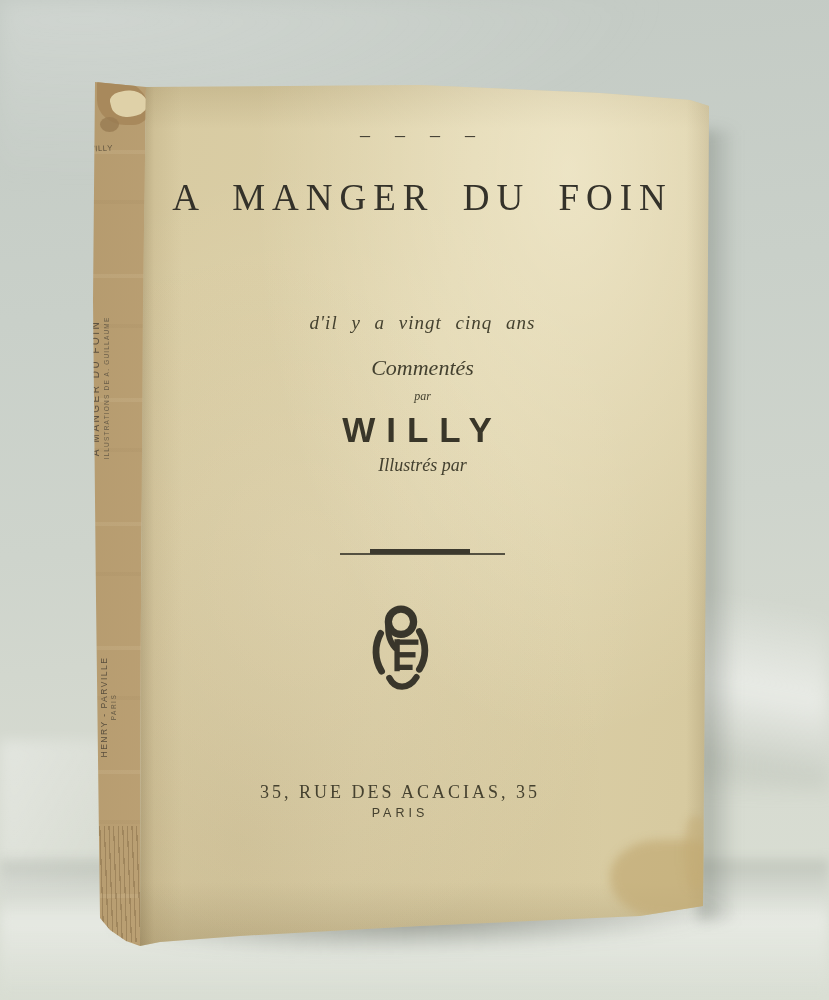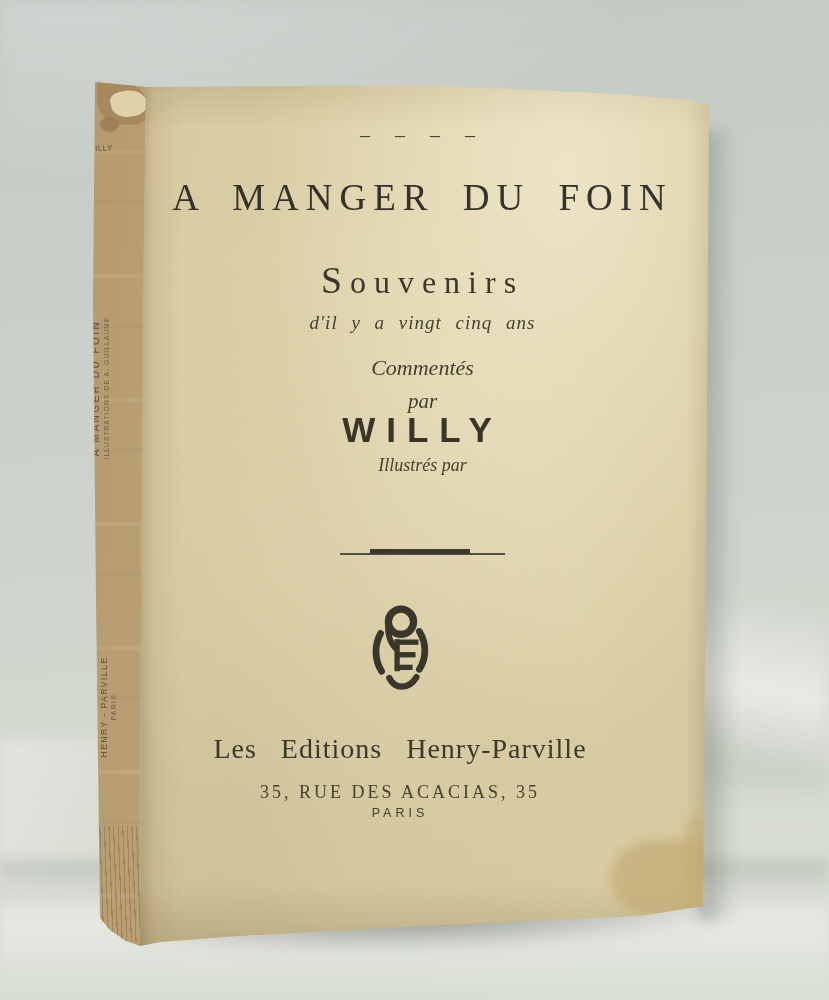--- a/index.html
+++ b/index.html
@@ -65,21 +65,21 @@
           border-radius:40%;filter:blur(4px);}
   .ctr{text-align:center;}
   .upper{left:130px;width:585px;}
   .lower{left:110px;width:580px;}
   .dashes{top:124px;font-size:20px;letter-spacing:10px;color:#3c392e;}
   .title{top:176px;font-size:37px;letter-spacing:7px;word-spacing:12px;color:#34322a;}
   .souvenirs{top:258px;font-size:32px;letter-spacing:8px;color:#3a372c;}
   .souvenirs::first-letter{font-size:118%;}
   .detail{top:312px;font-size:19px;font-style:italic;letter-spacing:1px;word-spacing:8px;color:#44412f;}
   .commentes{top:355px;font-size:22px;font-style:italic;color:#43402f;}
-  .par{top:389px;font-size:21px;font-style:italic;color:#43402f;}
+  .par{top:389px;font-size:12px;font-style:italic;color:#43402f;}
   .willy{top:410px;font-family:"Liberation Sans","DejaVu Sans",sans-serif;font-weight:bold;
          font-size:35px;letter-spacing:11px;color:#393629;}
   .illustres{top:455px;font-size:18px;font-style:italic;color:#43402f;}
   .guillaume{top:494px;font-family:"Liberation Sans","DejaVu Sans",sans-serif;font-weight:bold;
          font-size:29px;letter-spacing:5px;word-spacing:18px;color:#393629;}
   .rule-wrap{left:340px;top:549px;width:165px;height:8px;}
   .rule-thin{left:0;top:4px;width:165px;height:1.5px;background:#3c392e;opacity:.85;}
   .rule-thick{left:30px;top:0;width:100px;height:5px;background:#3c392e;}
   .logo{left:368px;top:598px;width:64px;height:98px;}
   .publisher{top:733px;font-size:28px;letter-spacing:1px;word-spacing:16px;color:#3b382c;}
@@ -124,21 +124,20 @@
 
   <div class="abs cover">
     <div class="abs cover-shade"></div>
     <div class="abs stain1"></div>
     <div class="abs stain2"></div>
 
     <div class="abs ctr upper dashes">– – – –</div>
 
     <div class="abs ctr upper title">A MANGER DU FOIN</div>
 
-    <div class="abs ctr upper souvenirs">Souvenirs</div>
 
     <div class="abs ctr upper detail">d'il y a vingt cinq ans</div>
 
     <div class="abs ctr upper commentes">Commentés</div>
 
     <div class="abs ctr upper par">par</div>
 
     <div class="abs ctr upper willy">WILLY</div>
 
     <div class="abs ctr upper illustres">Illustrés par</div>
@@ -154,20 +153,19 @@
       <path d="M22,18 C19,31 22,42 28,49" stroke-width="6" stroke-linecap="round"></path>
       <path d="M13,34 C6.5,46 6.5,61 14,73" stroke-width="7" stroke-linecap="round"></path>
       <path d="M53,32 C60.5,44 60.5,59 53,71" stroke-width="7" stroke-linecap="round"></path>
       <path d="M30,40 L30,73" stroke-width="5.5"></path>
       <path d="M30,43 L52,43" stroke-width="5.5"></path>
       <path d="M30,56 L49,56" stroke-width="5.5"></path>
       <path d="M30,69 L46,69" stroke-width="5.5"></path>
       <path d="M22,80 C28,92 42,92 50,79" stroke-width="6.5" stroke-linecap="round"></path>
     </svg>
 
-    <div class="abs ctr lower publisher">Les Editions Henry-Parville</div>
 
     <div class="abs ctr lower address">35, RUE DES ACACIAS, 35</div>
 
     <div class="abs ctr lower city">PARIS</div>
   </div>
 
 </div>
 
 </body></html>

